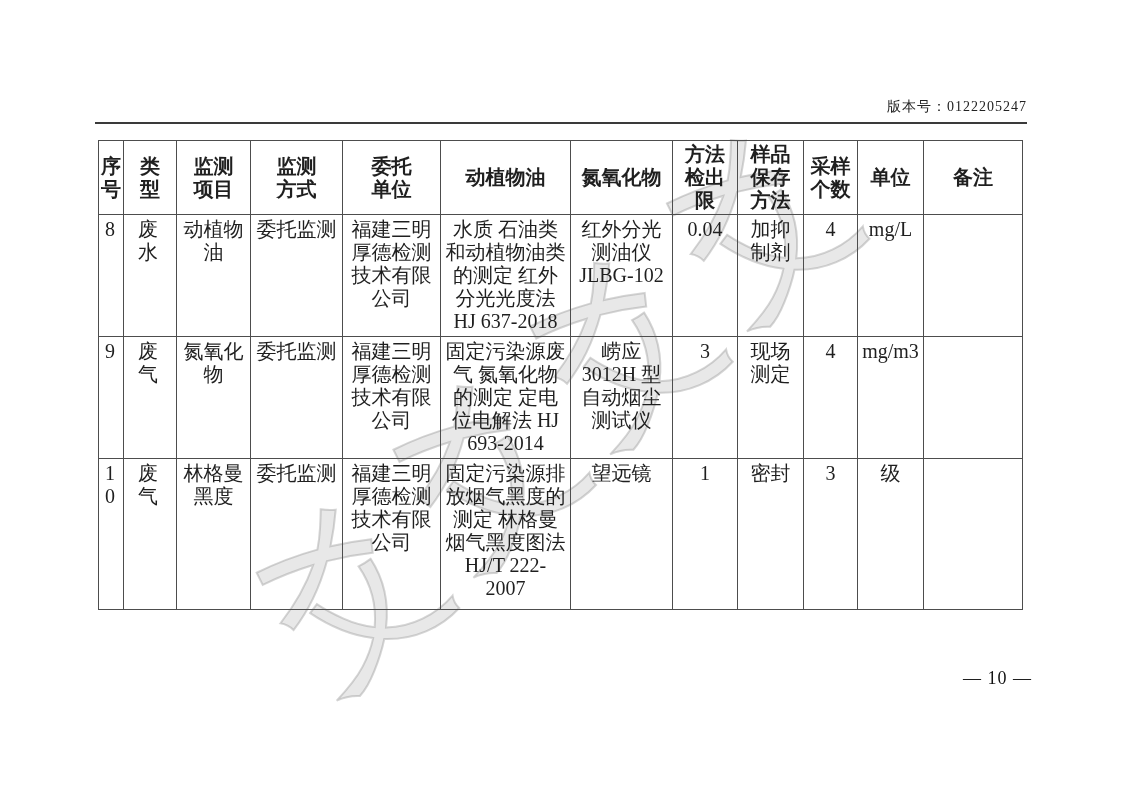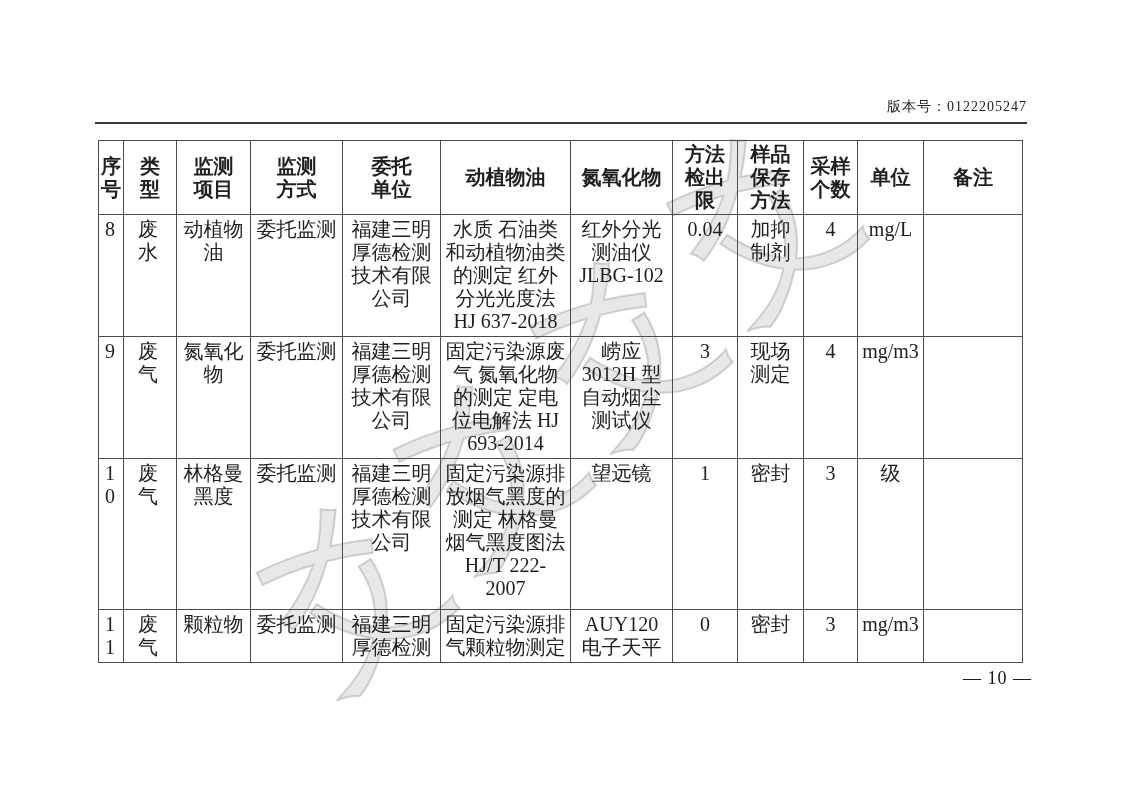--- a/index.html
+++ b/index.html
@@ -185,32 +185,18 @@
           <td>委托监测</td>
           <td>福建三明厚德检测技术有限公司</td>
           <td>固定污染源排放烟气黑度的测定 林格曼烟气黑度图法 HJ/T 222-2007</td>
           <td>望远镜</td>
           <td>1</td>
           <td>密封</td>
           <td>3</td>
           <td>级</td>
           <td></td>
         </tr>
-        <tr>
-          <td>11</td>
-          <td>废气</td>
-          <td>颗粒物</td>
-          <td>委托监测</td>
-          <td>福建三明厚德检测</td>
-          <td>固定污染源排气颗粒物测定</td>
-          <td>AUY120 电子天平</td>
-          <td>0</td>
-          <td>密封</td>
-          <td>3</td>
-          <td>mg/m3</td>
-          <td></td>
-        </tr>
       </tbody>
   </table>
 
   <div class="page-number">— 10 —</div>
 
 </div>
 
 </body></html>

